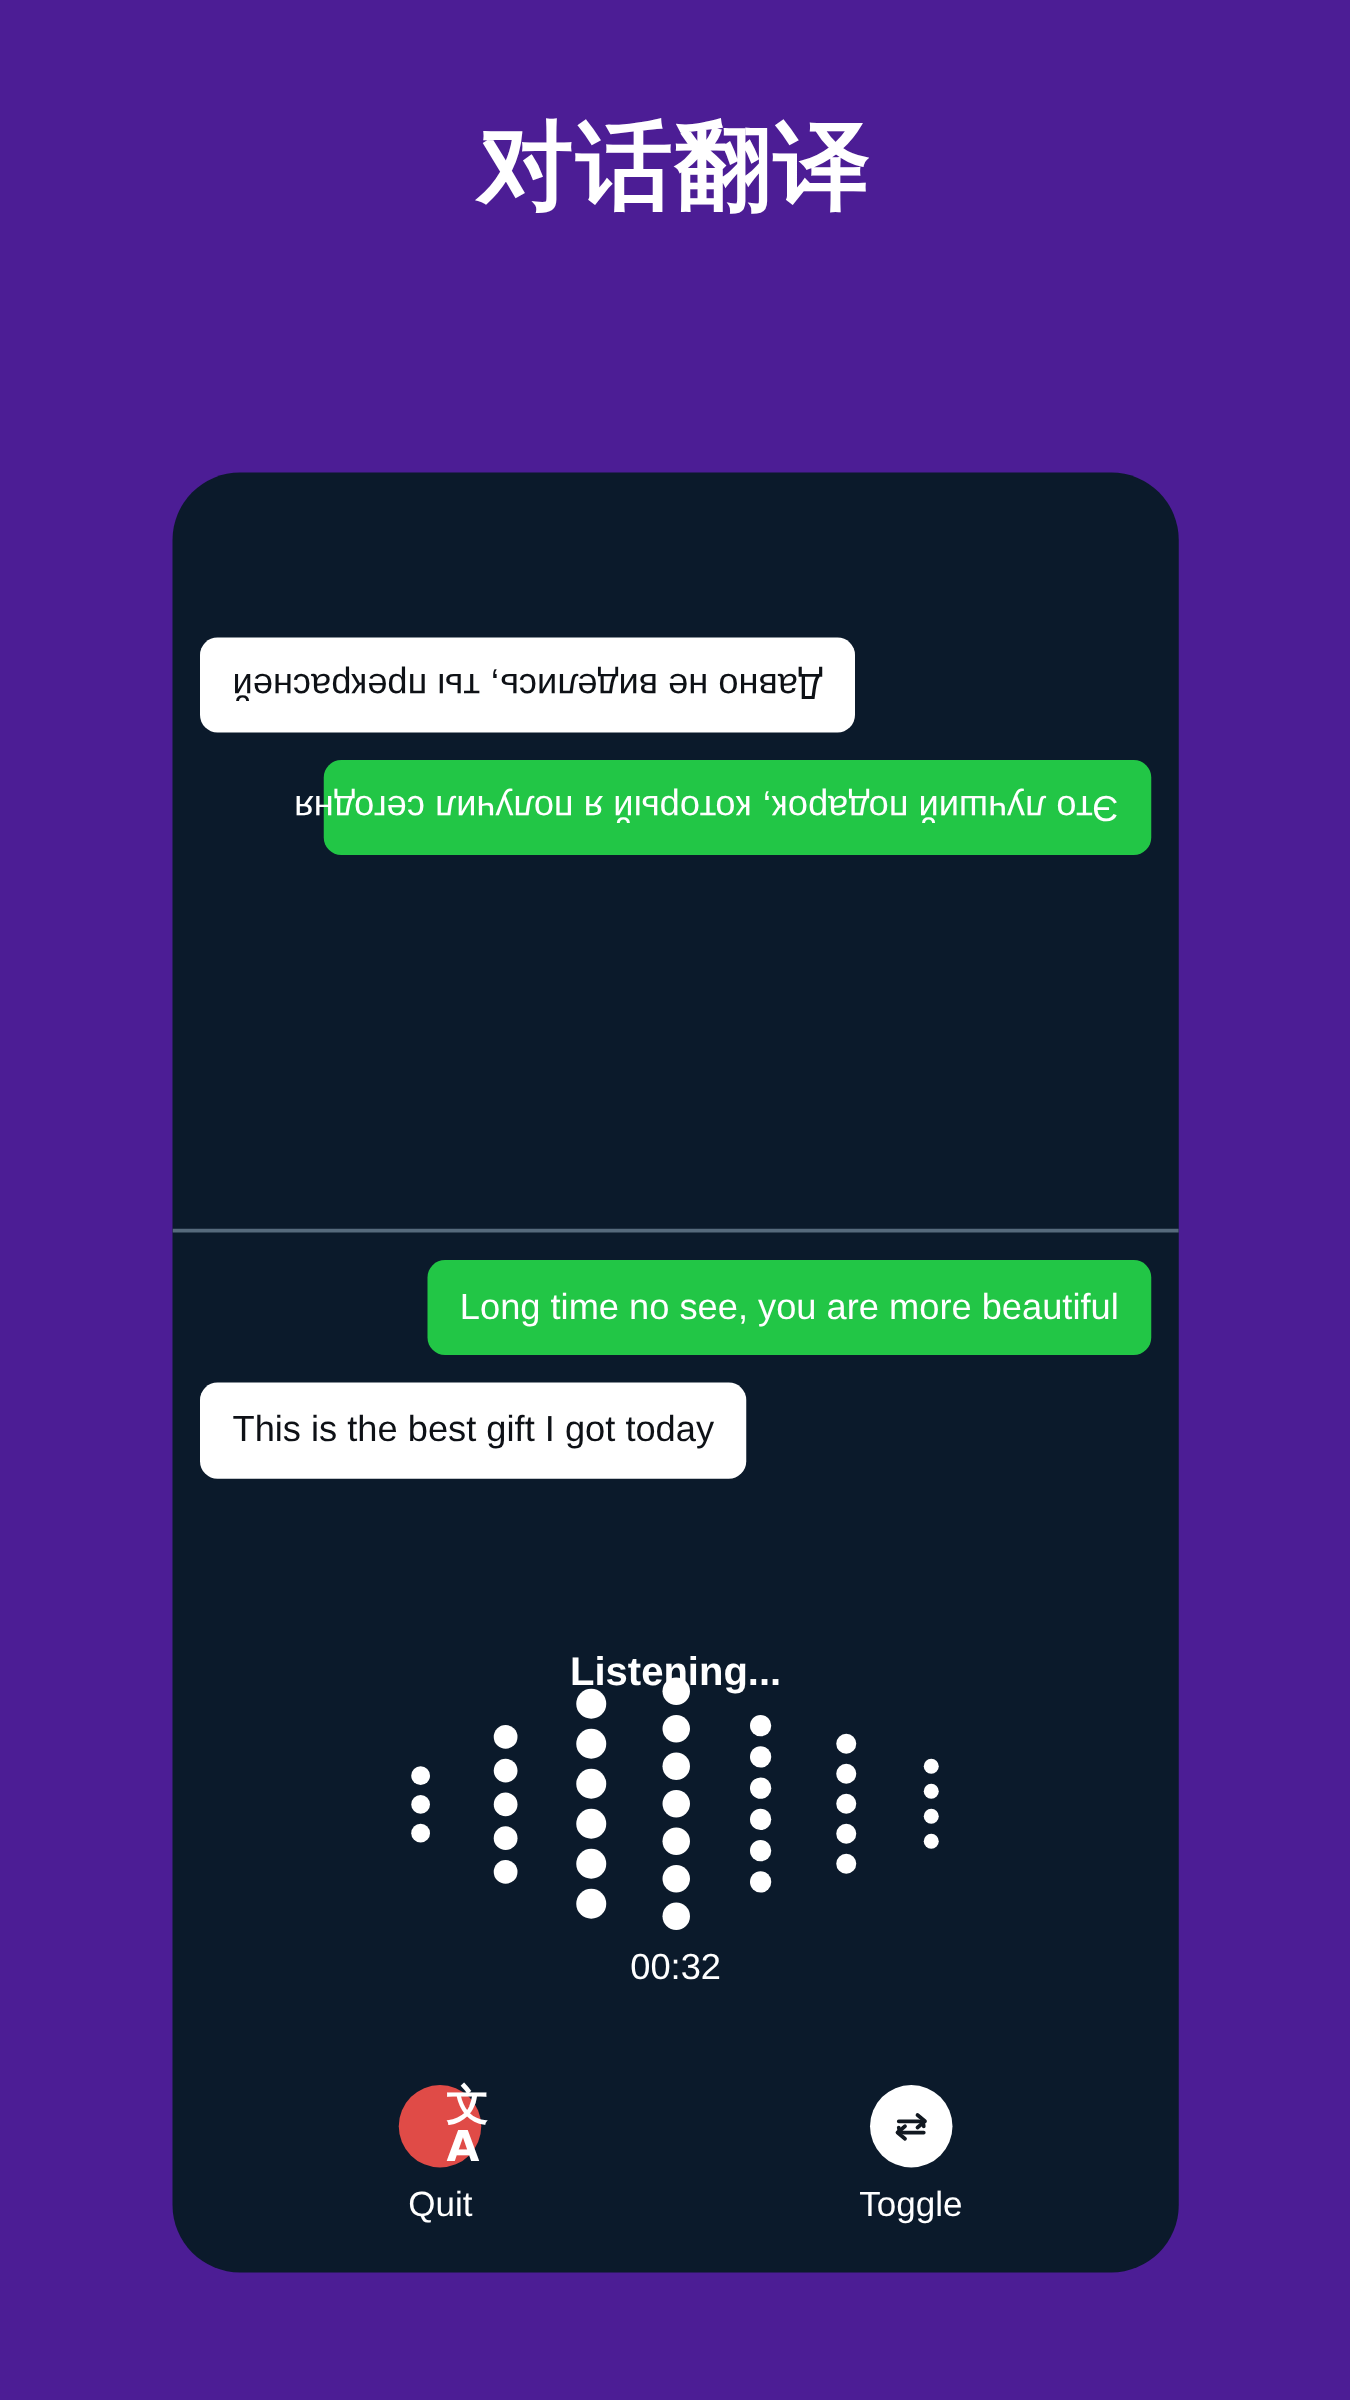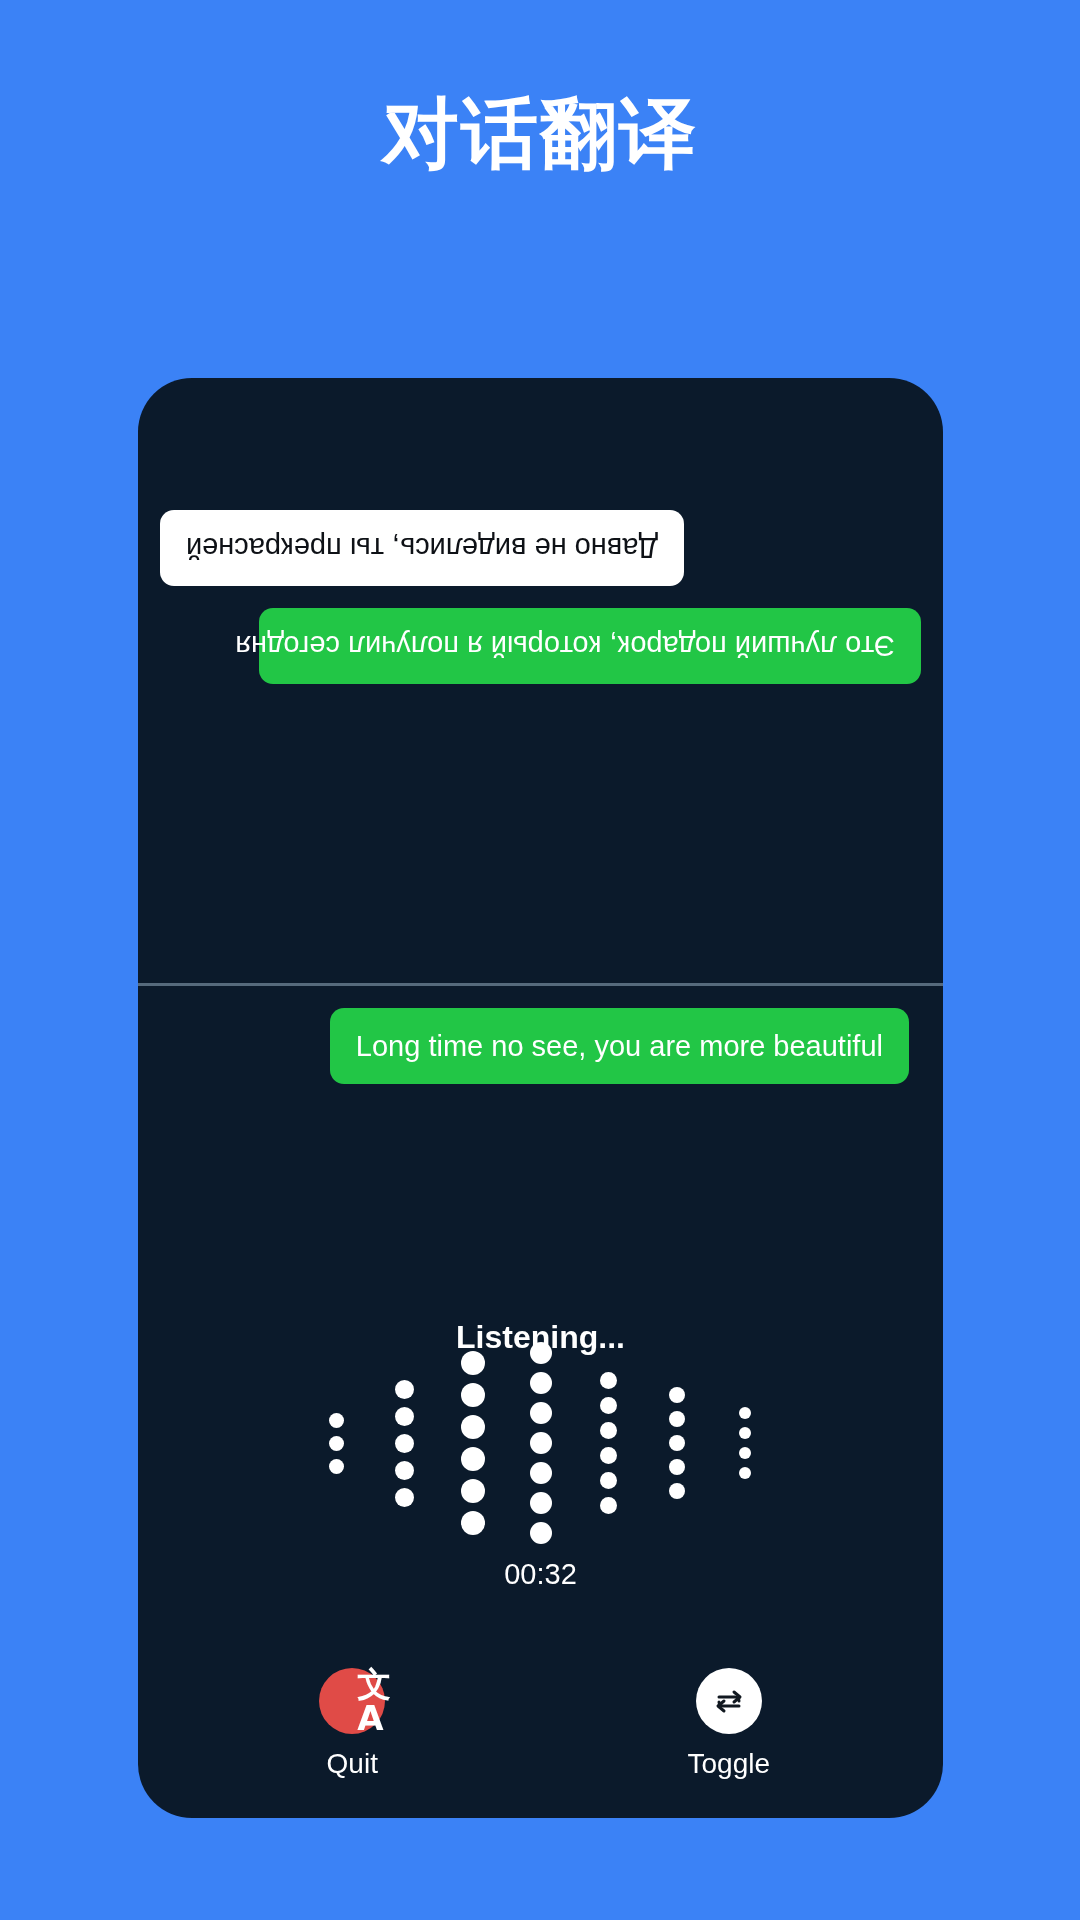--- a/index.html
+++ b/index.html
@@ -5,21 +5,21 @@
   * { margin:0; padding:0; box-sizing:border-box; }
   html, body {
     width:1080px; height:1920px;
     background:#22c646;
     font-family:"Liberation Sans", sans-serif;
     overflow:hidden;
   }
   #app {
     position:relative;
     width:1080px; height:1920px;
-    background:#3b82f6;
+    background:#4c1d95;
   }
 
   
   .page-title {
     position:absolute;
     top:92px; left:0; right:0;
     text-align:center;
     color:#ffffff;
     font-size:77px;
     font-weight:700;
@@ -76,21 +76,21 @@
   }
   .divider {
     position:absolute;
     left:0; right:0;
     top:605px;
     height:3px;
     background:#566a7c;
   }
   .local-pane {
     position:absolute;
-    left:0; right:12px;
+    left:0; right:0;
     top:608px;
     height:280px;
     padding:22px 22px 0 22px;
     display:flex;
     flex-direction:column;
     align-items:flex-end;
   }
 
   .row { display:flex; width:100%; margin-bottom:22px; }
   .row.left  { justify-content:flex-start; }
@@ -205,20 +205,23 @@
       <div class="row right">
         <div class="bubble white">Давно не виделись, ты прекрасней</div>
       </div>
     </div>
 
     <div class="divider"></div>
 
     <div class="local-pane">
       <div class="row right">
         <div class="bubble green">Long time no see, you are more beautiful</div>
+      </div>
+      <div class="row left">
+        <div class="bubble white">This is the best gift I got today</div>
       </div>
     </div>
 
     <div class="listening-label">Listening...</div>
 
     <div class="waveform" id="waveform">
         <div class="wave-col">
           <div class="wave-dot" style="width: 15px; height: 15px; background: rgb(255, 255, 255);"></div>
           <div class="wave-dot" style="width: 15px; height: 15px; background: rgb(255, 255, 255);"></div>
           <div class="wave-dot" style="width: 15px; height: 15px; background: rgb(255, 255, 255);"></div>

